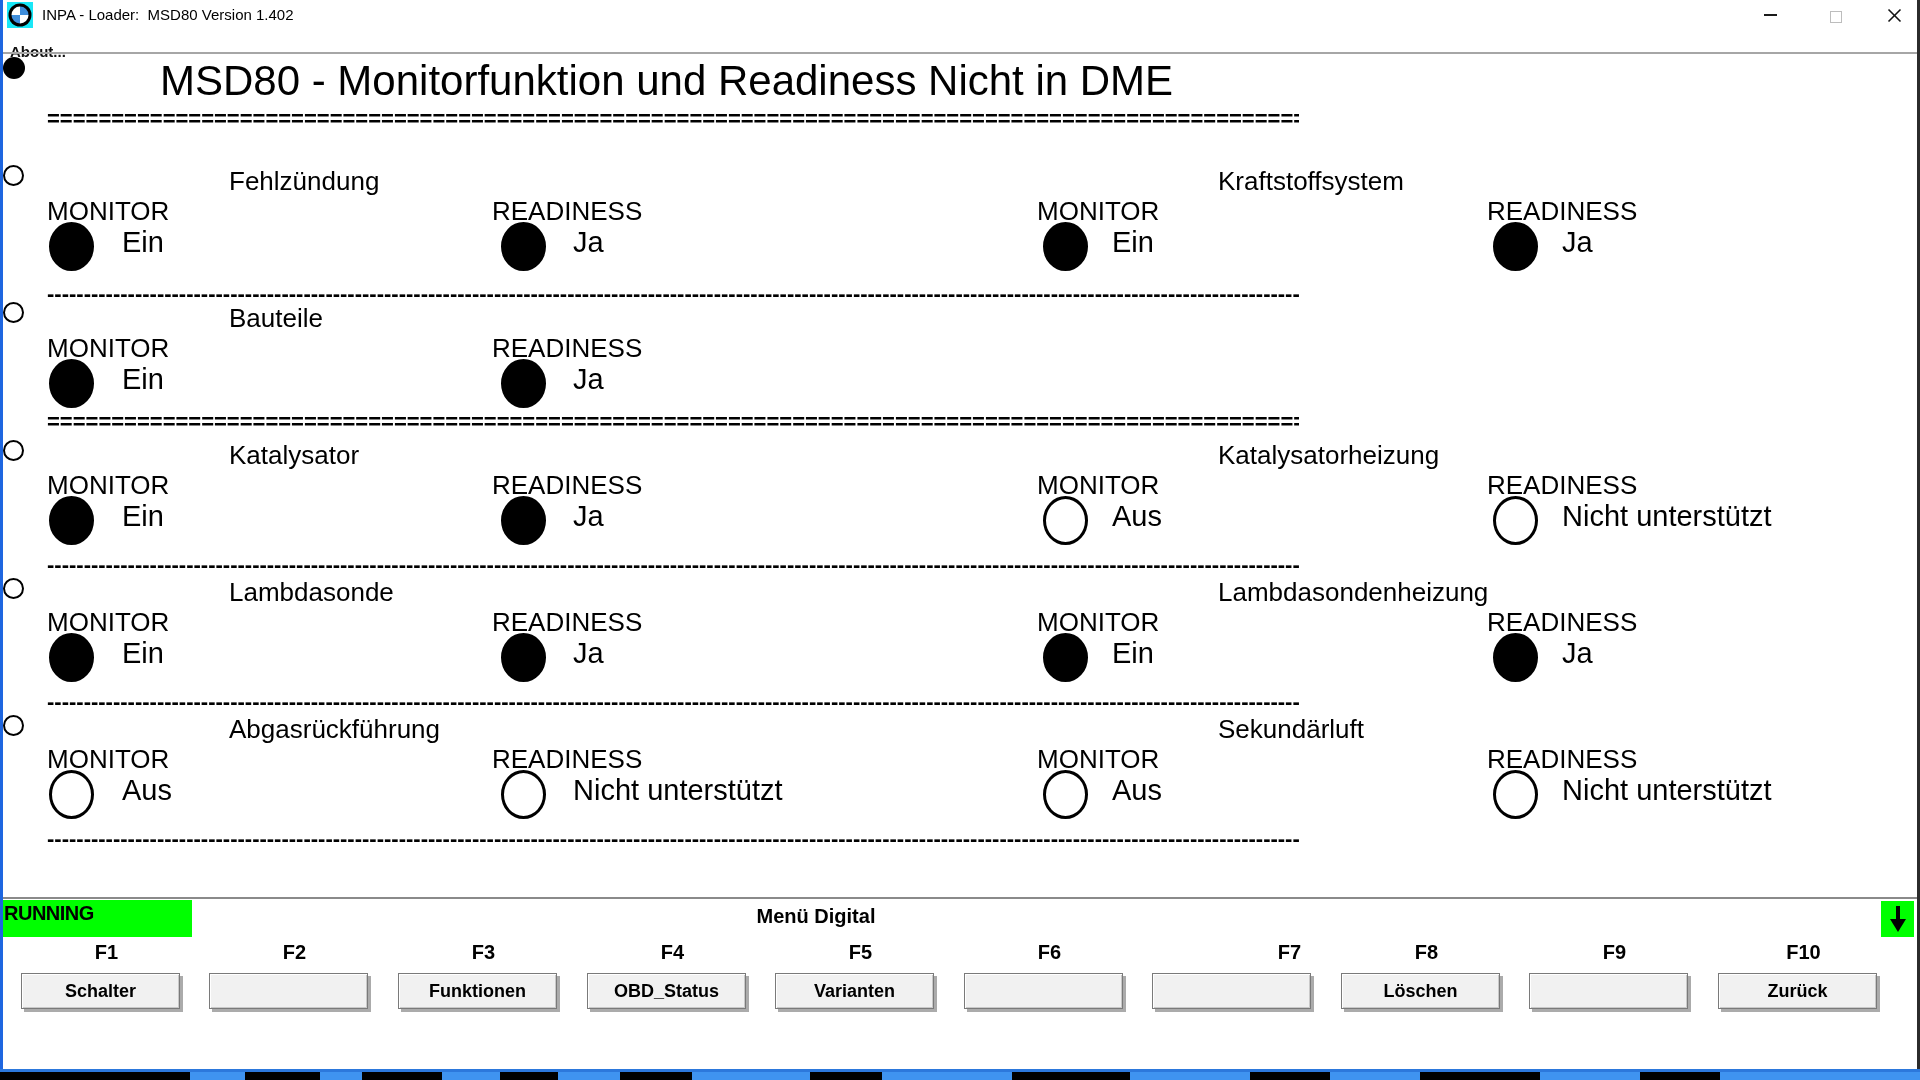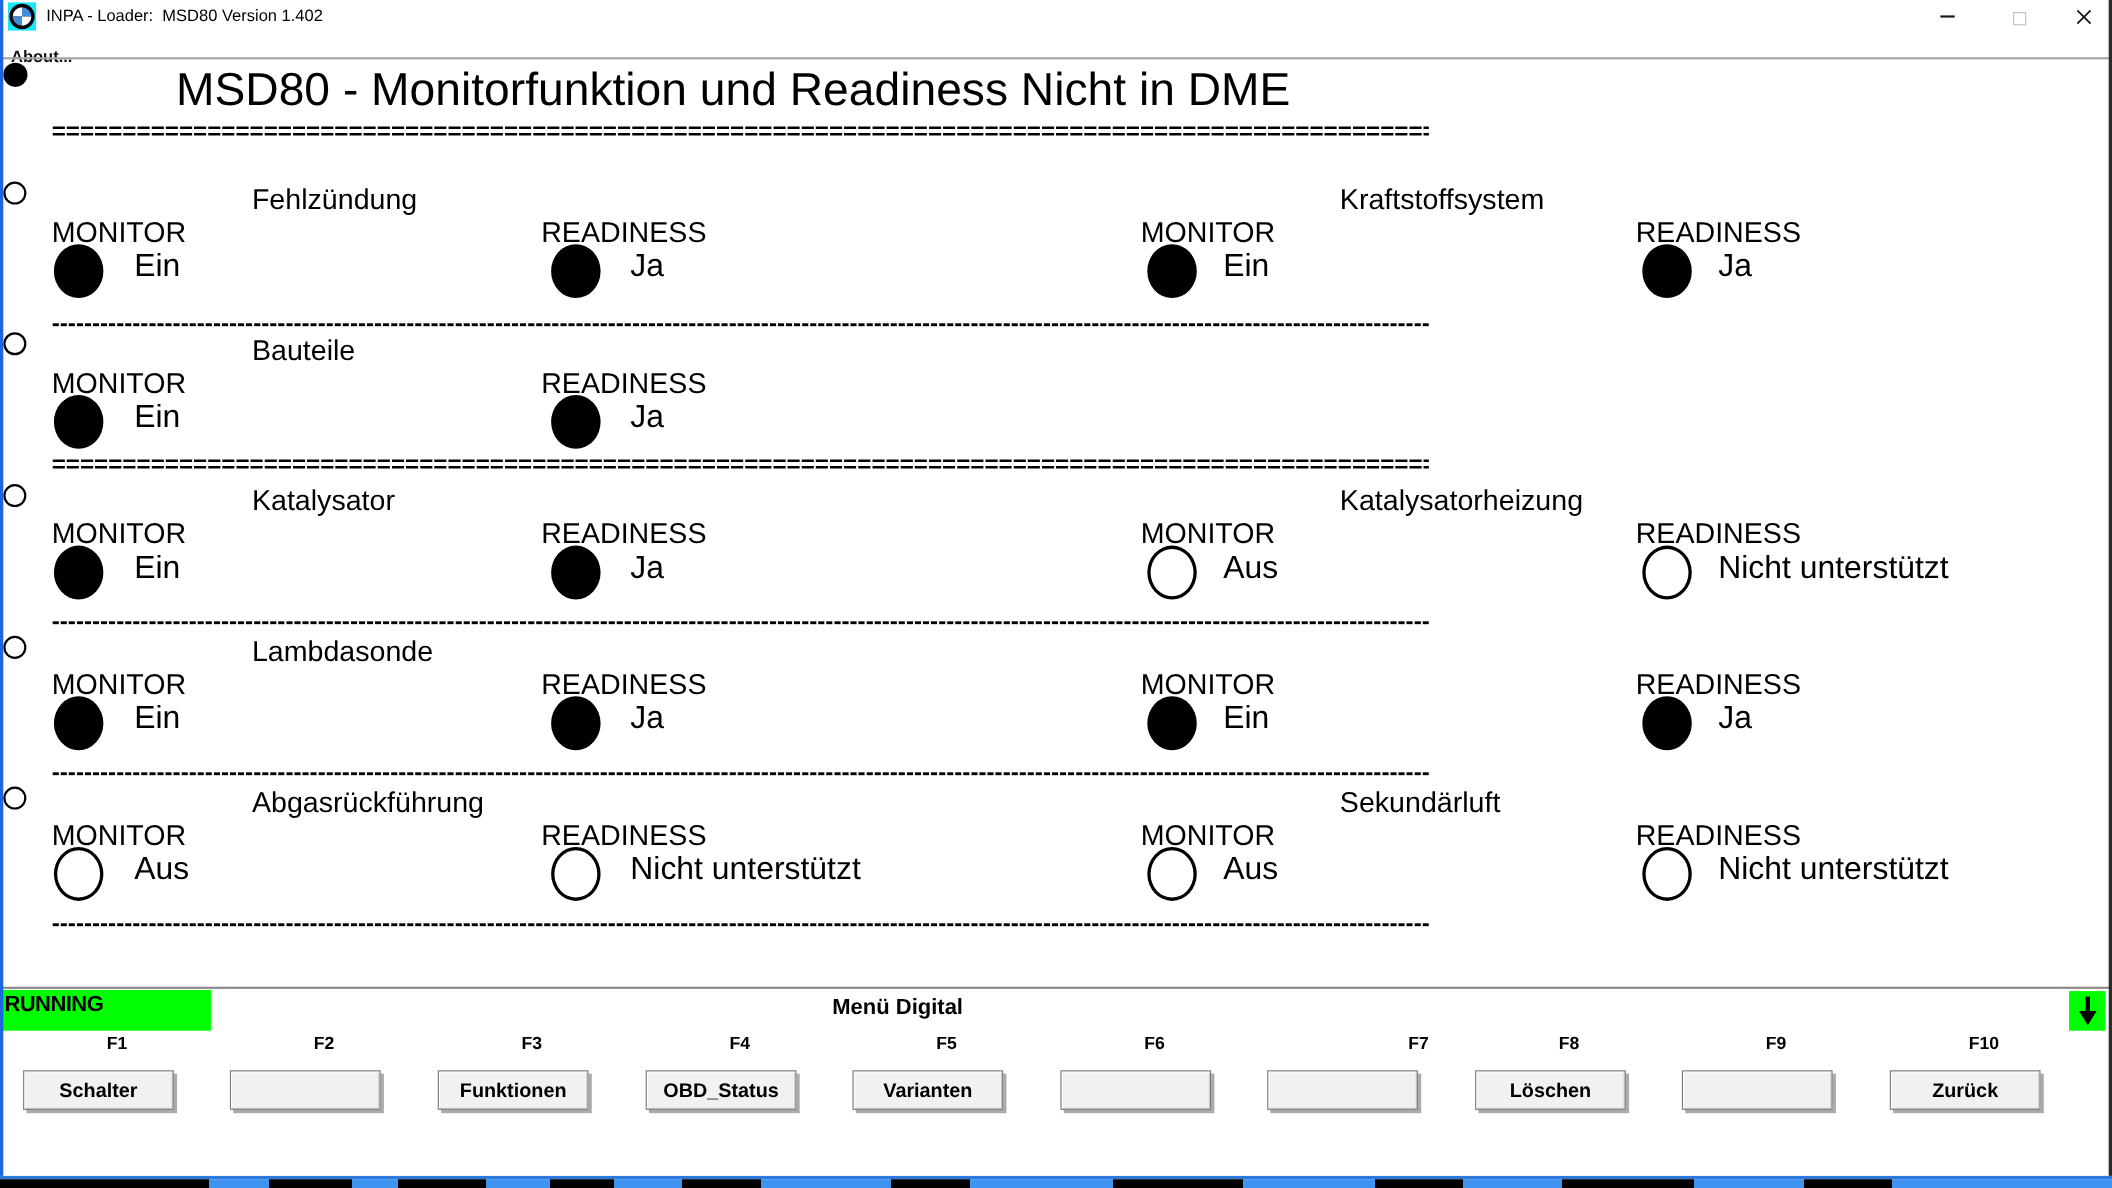--- a/index.html
+++ b/index.html
@@ -45,22 +45,22 @@
   .circle{position:absolute;top:56px;width:45px;height:49px;border-radius:50%;border:3px solid #000;box-sizing:border-box;background:#fff;}
   .circle[data-state="filled"]{background:#000;}
   .val{position:absolute;top:60px;font-size:29px;white-space:nowrap;}
   
   .status-sep{position:absolute;left:0;top:897px;width:1920px;height:2px;background:#8a8a8a;}
   .running{position:absolute;left:0;top:900px;width:192px;height:37px;background:#00ff00;
            font-size:20px;font-weight:bold;padding:2px 0 0 4px;box-sizing:border-box;letter-spacing:-0.5px;}
   .menu-title{position:absolute;left:0;top:905px;width:1632px;text-align:center;font-size:20px;font-weight:bold;}
   .scroll-btn{position:absolute;left:1881px;top:901px;width:33px;height:36px;background:#00ff00;
               display:flex;align-items:center;justify-content:center;}
-  .fkey{position:absolute;top:941px;width:171px;text-align:center;font-size:16px;font-weight:bold;}
-  .fbtn{position:absolute;top:973px;width:137px;height:36px;background:#f1f1f1;
+  .fkey{position:absolute;top:941px;width:171px;text-align:center;font-size:20px;font-weight:bold;}
+  .fbtn{position:absolute;top:973px;width:159px;height:36px;background:#f1f1f1;
         border:1px solid #7a7a7a;box-sizing:border-box;
         box-shadow:inset 1px 1px 0 #ffffff,inset -1px -1px 0 #c9c9c9,3px 3px 0 #ababab;
         font-family:"Liberation Sans",sans-serif;font-size:18px;font-weight:bold;color:#000;
         display:flex;align-items:center;justify-content:center;padding:0;}
 </style>
 </head>
 <body>
 
 <div class="titlebar">
   <svg class="app-icon" viewBox="0 0 26 26">
@@ -155,20 +155,21 @@
 
 <div class="section" style="top:577px;">
   <div class="grp-label" style="left:229px;">Lambdasonde</div>
   <div class="ind-label" style="left:47px;">MONITOR</div>
   <div class="circle" style="left:49px;" data-state="filled"></div>
   <div class="val" style="left:122px;">Ein</div>
   <div class="ind-label" style="left:492px;">READINESS</div>
   <div class="circle" style="left:501px;" data-state="filled"></div>
   <div class="val" style="left:573px;">Ja</div>
 
+  <div class="grp-label" style="left:1218px;">Lambdasondenheizung</div>
   <div class="ind-label" style="left:1037px;">MONITOR</div>
   <div class="circle" style="left:1043px;" data-state="filled"></div>
   <div class="val" style="left:1112px;">Ein</div>
   <div class="ind-label" style="left:1487px;">READINESS</div>
   <div class="circle" style="left:1493px;" data-state="filled"></div>
   <div class="val" style="left:1562px;">Ja</div>
 </div>
 
 <div class="section" style="top:714px;">
   <div class="grp-label" style="left:229px;">Abgasrückführung</div>

